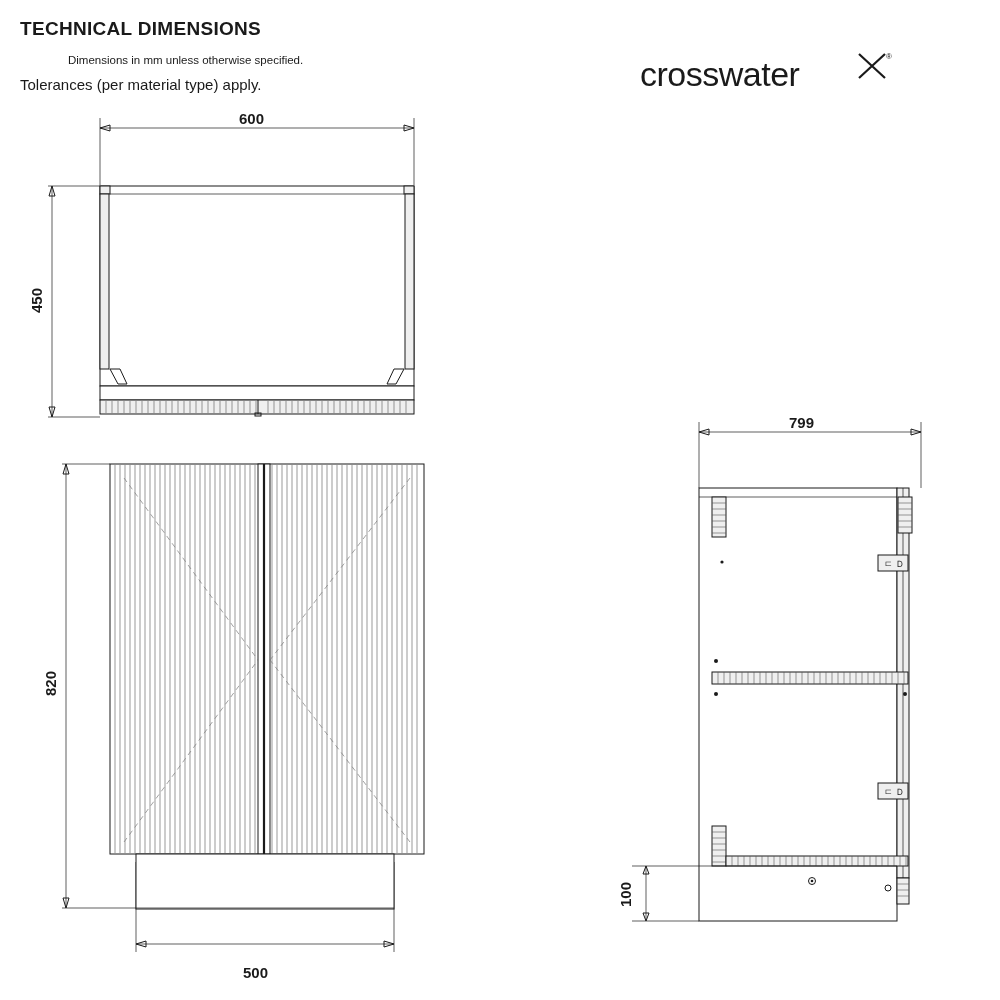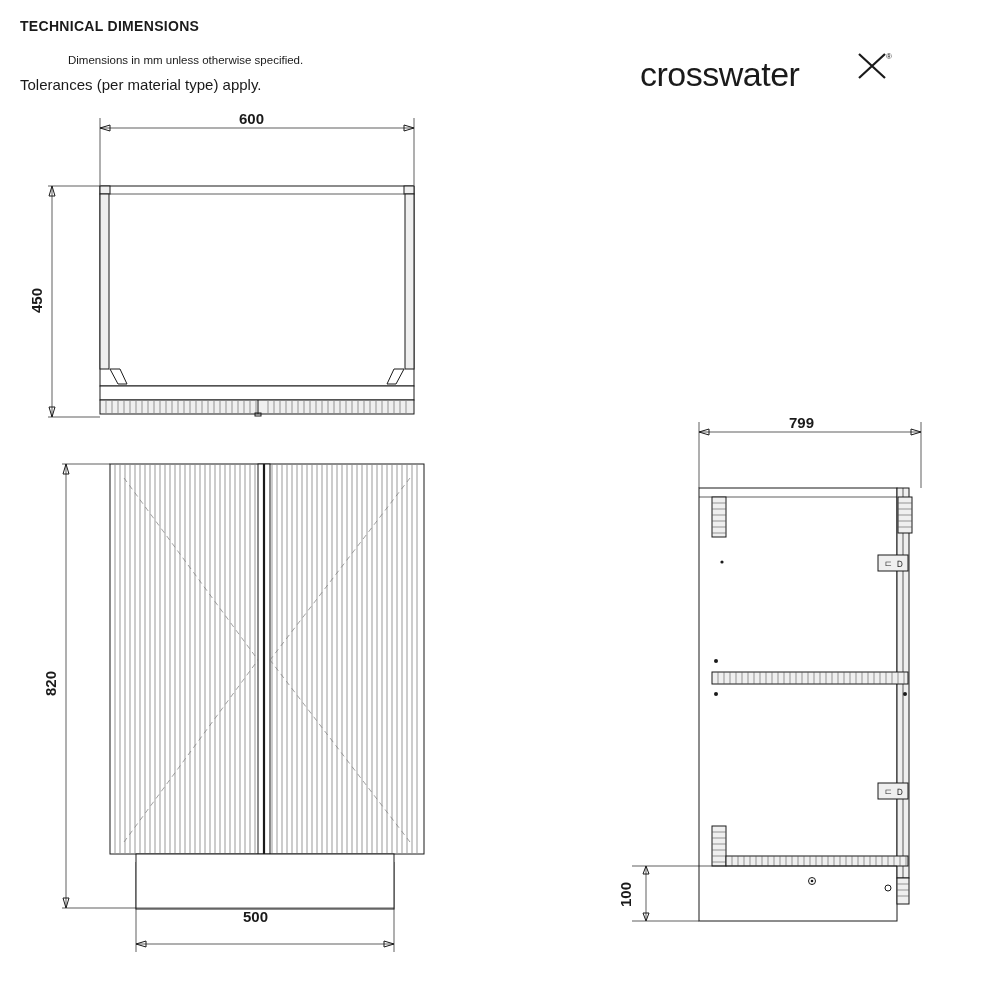--- a/index.html
+++ b/index.html
@@ -18,21 +18,21 @@
   .sheet {
     position: absolute;
     inset: 0;
   }
 
   
   #title {
     position: absolute;
     left: 20px;
     top: 18px;
-    font-size: 14px;
+    font-size: 19px;
     font-weight: bold;
     letter-spacing: 0.3px;
   }
   #note1 {
     position: absolute;
     left: 20px;
     top: 54px;
     font-size: 11.5px;
     padding-left: 48px;
   }
@@ -295,21 +295,21 @@
     <path class="dash" d="M124 478 L258 660"></path>
     <path class="dash" d="M124 842 L258 660"></path>
     <path class="dash" d="M410 478 L270 660"></path>
     <path class="dash" d="M410 842 L270 660"></path>
 
     <rect class="ln fillw" x="136" y="854" width="258" height="55"></rect>
     <line class="lnt" x1="136" y1="908" x2="394" y2="908"></line>
   </svg>
 
   <div class="dimtext vert" style="left:38px; top:675px;">820</div>
-  <div class="dimtext" style="left:243px; top:908px;text-align:right;">500</div>
+  <div class="dimtext" style="left:243px; top:964px;text-align:right;">500</div>
 
   <svg width="1000" height="1000">
 
     <g>
       <line class="lnt" x1="699" y1="488" x2="699" y2="422"></line>
       <line class="lnt" x1="921" y1="488" x2="921" y2="422"></line>
       <line class="lnt" x1="699" y1="432" x2="921" y2="432"></line>
       <path class="ln" d="M699 432 L709 429 L709 435 Z" fill="#1a1a1a"></path>
       <path class="ln" d="M921 432 L911 429 L911 435 Z" fill="#1a1a1a"></path>
     </g>

